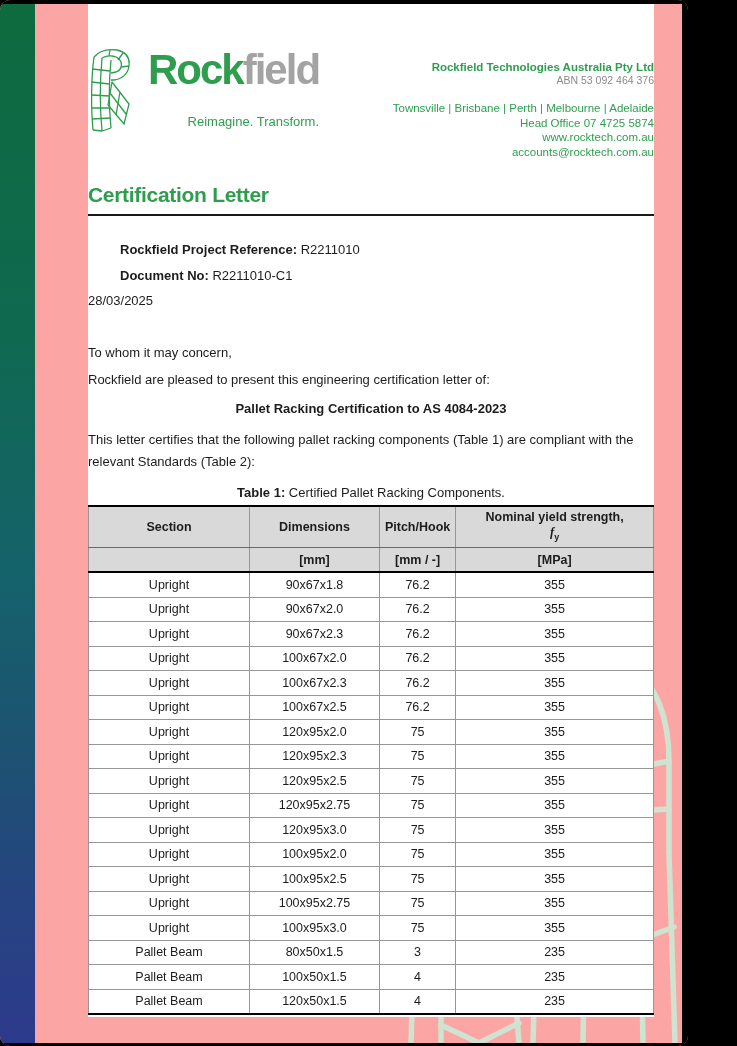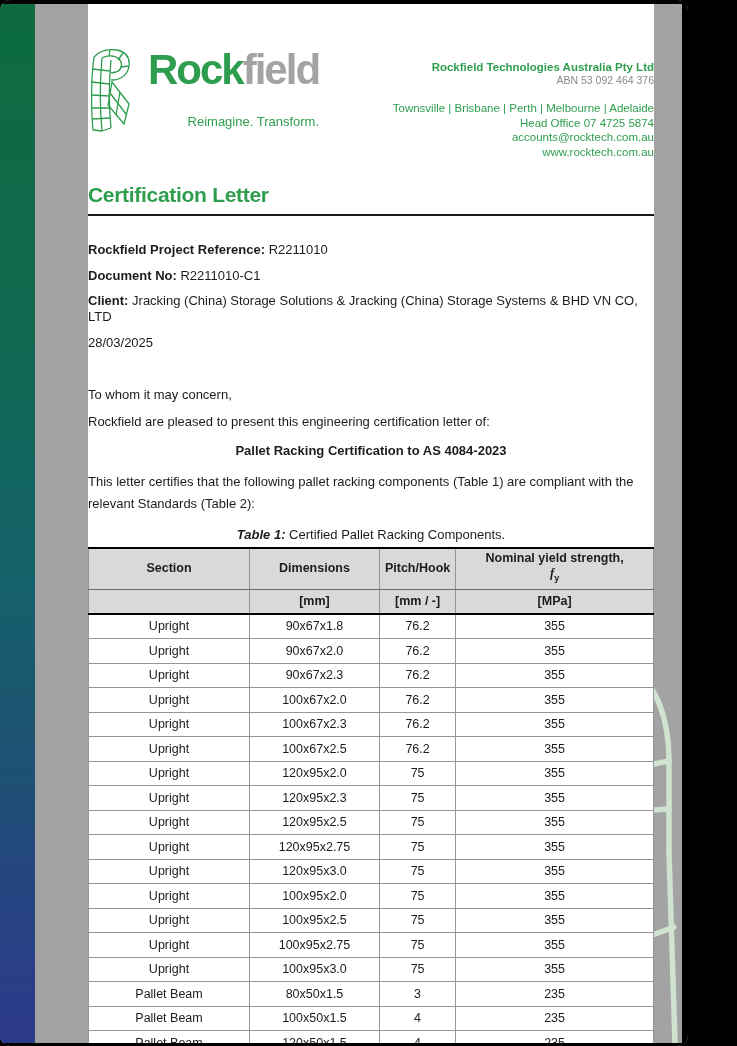--- a/index.html
+++ b/index.html
@@ -1,17 +1,17 @@
 <!DOCTYPE html>
 <html><head>
 <meta charset="utf-8">
 <style>
   html,body{margin:0;padding:0;background:#000;}
   .page{
-    position:relative;width:688px;height:1046px;background:#a3a3a3;overflow:hidden;
+    position:relative;width:688px;height:1046px;background:#fca5a5;overflow:hidden;
     font-family:"Liberation Sans","DejaVu Sans",sans-serif;color:#1c1c1c;border-radius:10px;
   }
   .edge-top{position:absolute;top:0;left:0;width:737px;height:4px;background:#000;z-index:5;}
   .edge-right{position:absolute;top:0;right:0;width:6px;height:1046px;background:#000;z-index:5;}
   .edge-bottom{position:absolute;bottom:0;left:0;width:737px;height:3px;background:#000;z-index:5;}
   .sidebar{
     position:absolute;left:0;top:4px;width:35px;height:1039px;z-index:2;
     background:linear-gradient(180deg,#0d6b3e 0%,#0f6950 32%,#15626b 55%,#1d5272 72%,#264481 86%,#2d3a8c 100%);
   }
   .watermark{position:absolute;right:6px;bottom:3px;z-index:0;}
@@ -30,28 +30,28 @@
   .company{text-align:right;margin-top:12px;}
   .co-name{font-size:11.5px;font-weight:700;color:#2e9e4e;line-height:14px;}
   .co-abn{font-size:10.5px;color:#8a8a8a;line-height:13px;margin-bottom:14px;}
   .co-line{font-size:11.5px;font-weight:400;color:#2e9e4e;line-height:14.5px;}
 
   .title{font-size:21px;font-weight:800;color:#2e9e4e;letter-spacing:-0.3px;margin:24px 0 0 0;}
   .rule{border-top:2px solid #1a1a1a;margin-top:7px;}
 
   .meta{margin-top:26px;font-size:13px;}
   .meta p{margin:0 0 9.5px 0;line-height:16px;}
-  .meta b{font-weight:700;}
+  .meta b{font-weight:700;padding-left:32px;}
 
   .salutation{font-size:13px;margin:36px 0 0 0;}
   .intro{font-size:13px;margin:12px 0 0 0;}
   .subject{font-size:13px;font-weight:700;text-align:center;margin:14px 0 0 0;}
   .certify{font-size:13px;margin:13px 0 0 0;line-height:22px;}
   .caption{font-size:13px;text-align:center;margin:12px 0 5px 0;}
-  .caption b{font-weight:700;font-style:italic;}
+  .caption b{font-weight:700;}
 
   table.cert{width:100%;border-collapse:collapse;border-top:2.5px solid #000;font-size:12.5px;table-layout:fixed;}
   table.cert th,table.cert td{border:1px solid #969696;text-align:center;padding:2px 4px;}
   table.cert thead tr.hdr th{background:#d9d9d9;font-weight:700;height:36px;line-height:15px;border-bottom:1px solid #6a6a6a;}
   table.cert thead tr.units th{background:#d9d9d9;font-weight:700;height:19px;border-bottom:2.5px solid #000;}
   table.cert tbody td{height:19.5px;background:#fff;}
   table.cert tbody tr:last-child td{border-bottom:2.5px solid #000;}
   table.cert sub{font-size:9px;}
   table.cert .fy{font-style:italic;font-family:"Liberation Serif","DejaVu Serif",serif;}
 </style>
@@ -106,32 +106,31 @@
           <div class="wordmark"><span class="rock">Rock</span><span class="field">field</span></div>
           <div class="tagline">Reimagine. Transform.</div>
         </div>
       </div>
 
       <div class="company">
         <div class="co-name">Rockfield Technologies Australia Pty Ltd</div>
         <div class="co-abn">ABN 53 092 464 376</div>
         <div class="co-line">Townsville | Brisbane | Perth | Melbourne | Adelaide</div>
         <div class="co-line">Head Office 07 4725 5874</div>
+        <div class="co-line">www.rocktech.com.au</div>
         <div class="co-line">accounts@rocktech.com.au</div>
-        <div class="co-line">www.rocktech.com.au</div>
       </div>
     </div>
 
     <h1 class="title">Certification Letter</h1>
     <div class="rule"></div>
 
     <div class="meta">
       <p><b>Rockfield Project Reference:</b><span> R2211010</span></p>
       <p><b>Document No:</b><span> R2211010-C1</span></p>
-      <p><b>Client:</b><span> Jracking (China) Storage Solutions &amp; Jracking (China) Storage Systems &amp; BHD VN CO, LTD</span></p>
       <p>28/03/2025</p>
     </div>
 
     <p class="salutation">To whom it may concern,</p>
     <p class="intro">Rockfield are pleased to present this engineering certification letter of:</p>
     <p class="subject">Pallet Racking Certification to AS 4084-2023</p>
     <p class="certify">This letter certifies that the following pallet racking components (Table 1) are compliant with the relevant Standards (Table 2):</p>
 
     <p class="caption"><b>Table 1:</b> <span>Certified Pallet Racking Components.</span></p>
 

